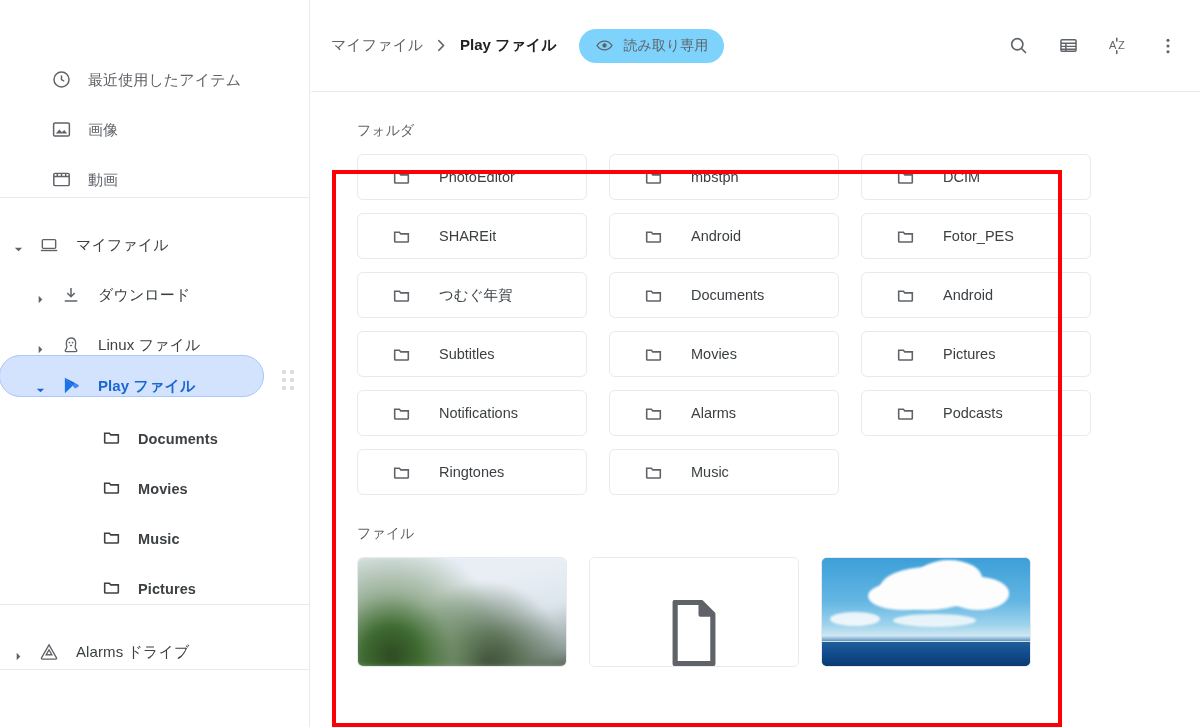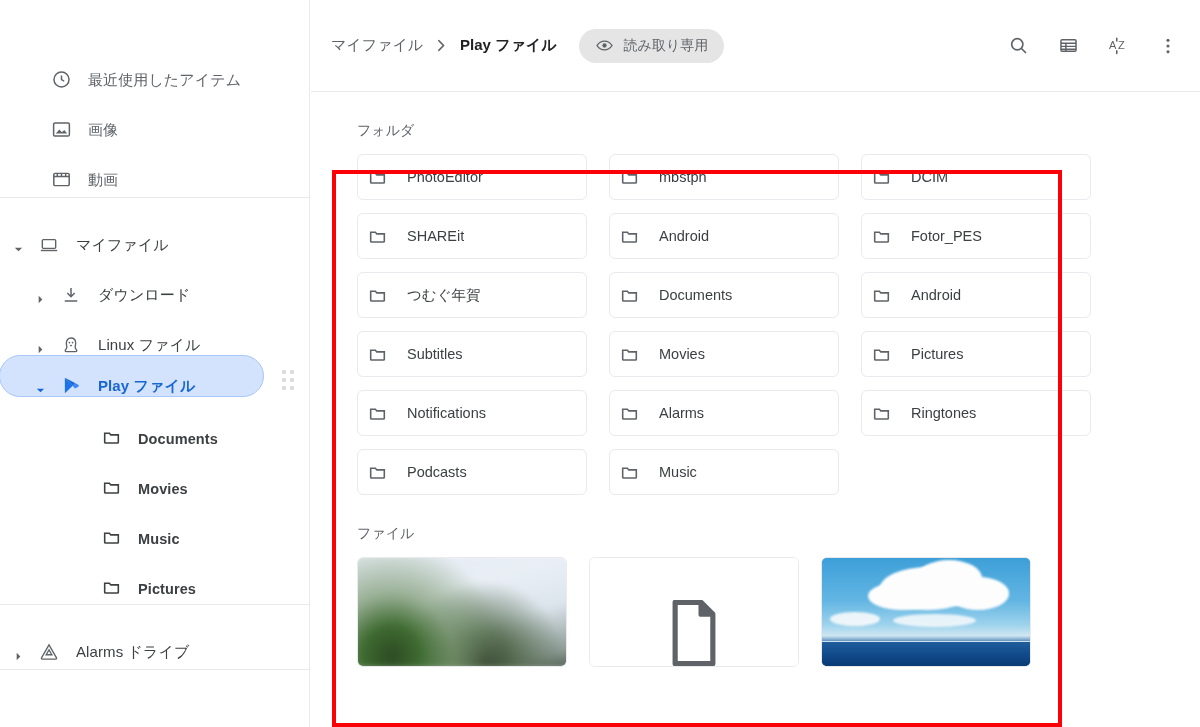--- a/index.html
+++ b/index.html
@@ -79,35 +79,35 @@
   
   .main { position:absolute; left:311px; top:0; width:889px; height:727px; background:#fff; }
   .crumbbar {
     height:92px; display:flex; align-items:center; padding-left:20px;
     border-bottom:1px solid #e8eaed; position:relative;
   }
   .crumb { font-size:15px; color:#5f6368; cursor:default; }
   .crumb.cur { color:#202124; font-weight:bold; }
   .crumb-sep { margin:0 12px; color:#5f6368; font-size:13px; display:flex; align-items:center;}
   .ro-badge {
-    margin-left:22px; height:34px; border-radius:17px; background:#e5e5e5;
+    margin-left:22px; height:34px; border-radius:17px; background:#7dd3fc;
     display:flex; align-items:center; padding:0 16px; gap:10px;
   }
   .ro-badge .t { font-size:14px; color:#5f6368; }
   .tools { position:absolute; right:10px; display:flex; align-items:center; gap:6px; }
   .tbtn { width:44px;height:44px;border-radius:50%;display:flex;align-items:center;justify-content:center;color:#5f6368; }
 
   .content { position:relative; padding:0 0 0 22px; height:635px; overflow:hidden; }
   .sec-title { font-size:14px; color:#5f6368; margin:30px 0 14px 24px; }
   .sec-title.files { margin-top:30px; }
 
   .grid { display:grid; grid-template-columns:repeat(3, 230px); gap:13px 22px; margin-left:24px; }
   .fcard {
     height:46px; border:1px solid #e8eaed; border-radius:6px; background:#fff;
-    display:flex; align-items:center; padding-left:10px; gap:20px;
+    display:flex; align-items:center; padding-left:34px; gap:28px;
   }
   .fcard .nm { font-size:14.5px; color:#3c4043; white-space:nowrap; overflow:hidden; text-overflow:ellipsis;}
   .fcard .fico { color:#5f6368; display:flex; }
 
   .fgrid { display:grid; grid-template-columns:repeat(3,210px); gap:22px; margin-left:24px; margin-top:0px; }
   .tcard {
     height:110px; border:1px solid #e8eaed; border-radius:6px; overflow:hidden;
     background:#fff; position:relative;
   }
   .thumb-blur {
@@ -493,29 +493,29 @@
               </svg>
             </span>
             <span class="nm">Alarms</span>
           </div>
           <div class="fcard">
             <span class="fico">
               <svg width="19" height="19" viewBox="0 0 24 24" fill="none" stroke="#5f6368" stroke-width="2">
                 <path d="M3.4 6.6h6l1.7 2.1h9.5v9.4a.9.9 0 0 1-.9.9H4.3a.9.9 0 0 1-.9-.9z"></path>
               </svg>
             </span>
+            <span class="nm">Podcasts</span>
+          </div>
+          <div class="fcard">
+            <span class="fico">
+              <svg width="19" height="19" viewBox="0 0 24 24" fill="none" stroke="#5f6368" stroke-width="2">
+                <path d="M3.4 6.6h6l1.7 2.1h9.5v9.4a.9.9 0 0 1-.9.9H4.3a.9.9 0 0 1-.9-.9z"></path>
+              </svg>
+            </span>
             <span class="nm">Ringtones</span>
-          </div>
-          <div class="fcard">
-            <span class="fico">
-              <svg width="19" height="19" viewBox="0 0 24 24" fill="none" stroke="#5f6368" stroke-width="2">
-                <path d="M3.4 6.6h6l1.7 2.1h9.5v9.4a.9.9 0 0 1-.9.9H4.3a.9.9 0 0 1-.9-.9z"></path>
-              </svg>
-            </span>
-            <span class="nm">Podcasts</span>
           </div>
           <div class="fcard">
             <span class="fico">
               <svg width="19" height="19" viewBox="0 0 24 24" fill="none" stroke="#5f6368" stroke-width="2">
                 <path d="M3.4 6.6h6l1.7 2.1h9.5v9.4a.9.9 0 0 1-.9.9H4.3a.9.9 0 0 1-.9-.9z"></path>
               </svg>
             </span>
             <span class="nm">Music</span>
           </div>
         </div>

